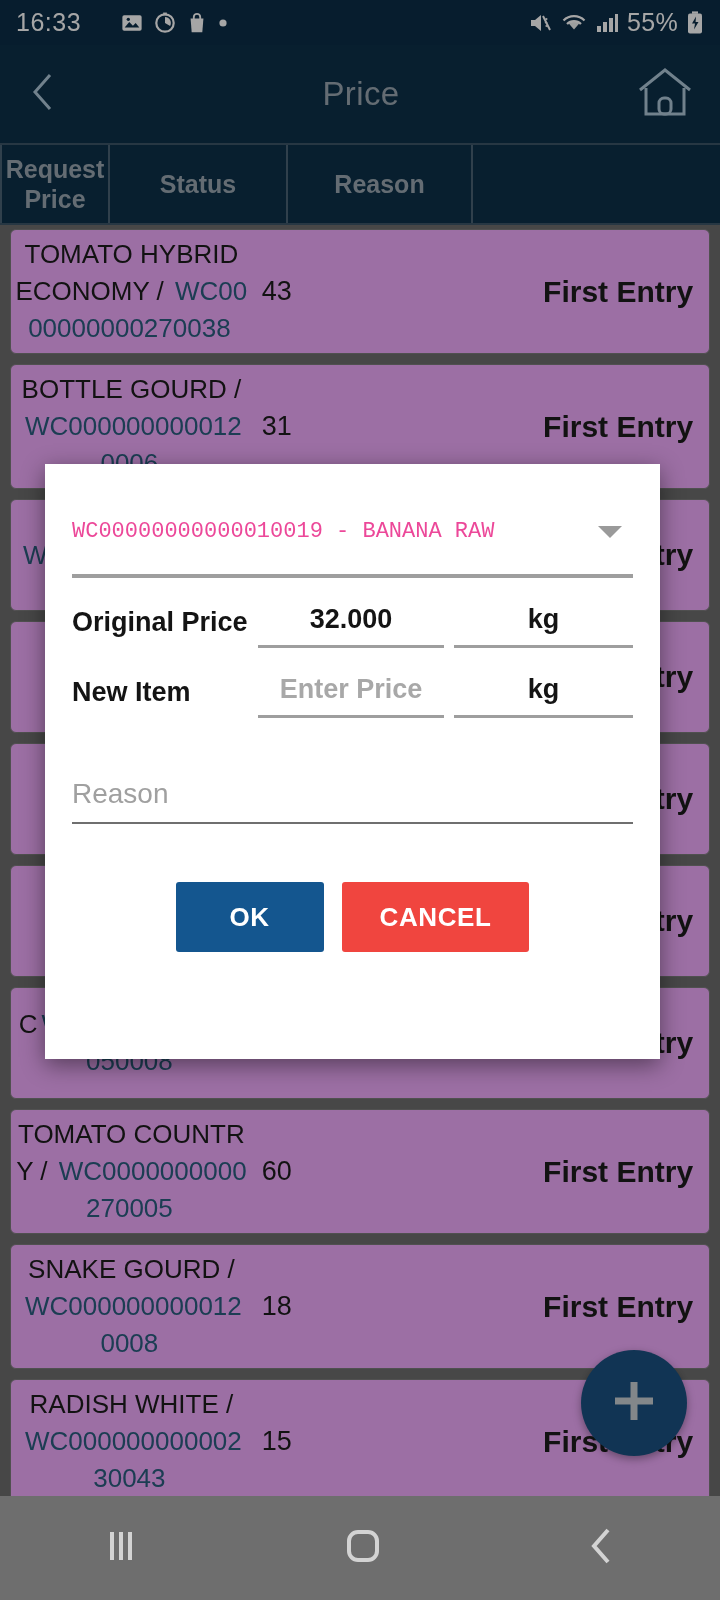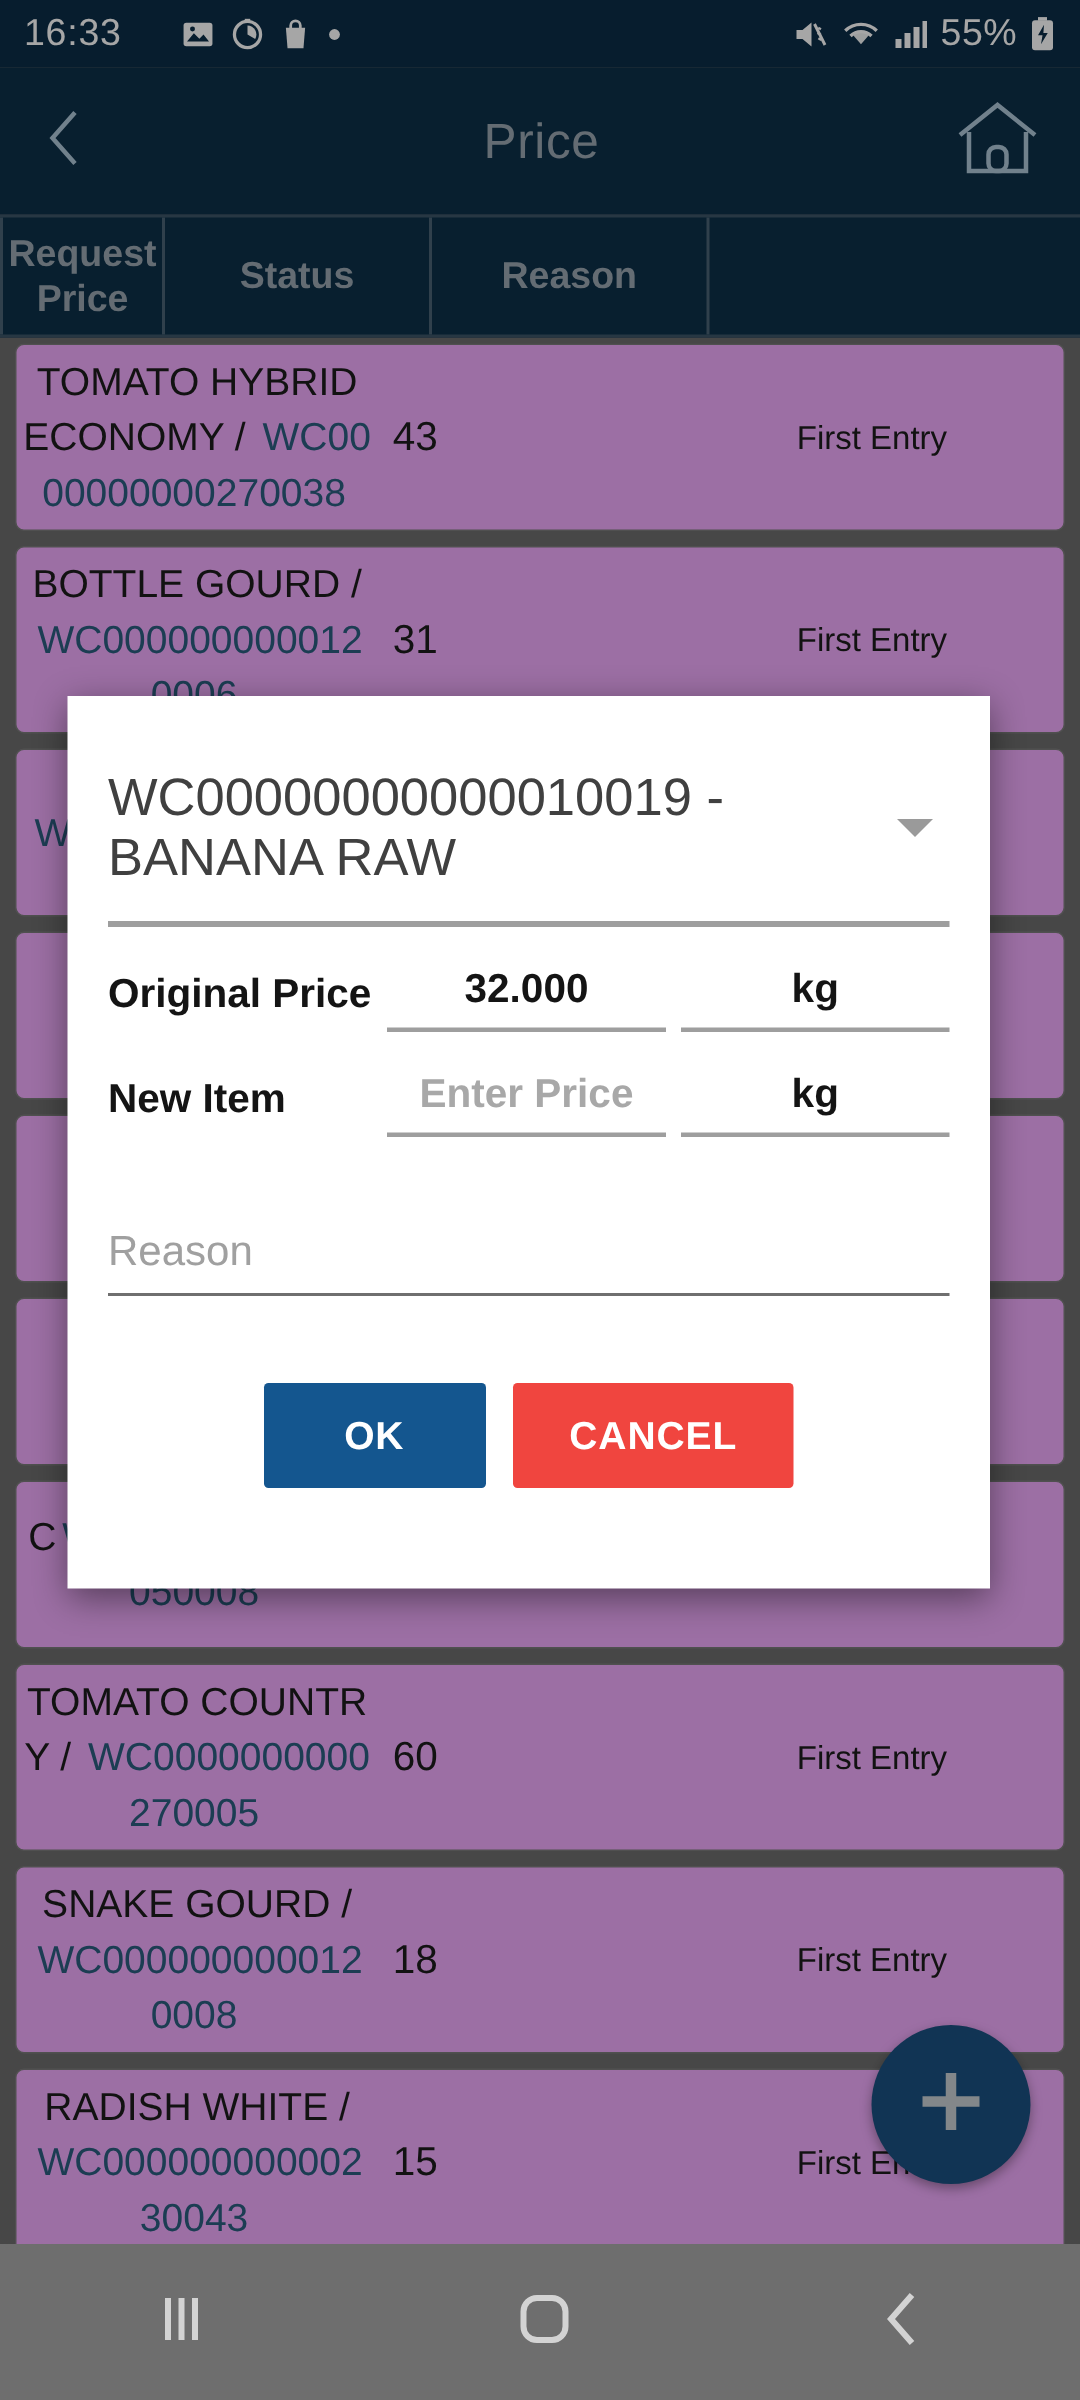--- a/index.html
+++ b/index.html
@@ -56,21 +56,21 @@
   .list { position: absolute; top: 229px; left: 0; width: 720px; bottom: 104px; overflow: hidden; }
   .row {
     display: flex; align-items: center; margin: 0 10px 10px 10px;
     border: 1px solid #7c7c7c; border-radius: 6px; min-height: 112px; background: #f0abfc;
   }
   .cell { padding: 6px 4px; font-size: 26px; color: #1d1d1d; }
   .cell.name { width: 245px; text-align: center; line-height: 37px; word-break: break-all; }
   .cell.code { color: #2b5f80; }
   .cell.price { width: 110px; text-align: left; padding-left: 10px; font-size: 27px; }
   .cell.status { width: 170px; }
-  .cell.reason { width: 185px; text-align: left; font-size: 22px; color: #1d1d1d; }
+  .cell.reason { width: 185px; text-align: center; font-size: 30px; color: #1d1d1d; font-weight: bold; }
 
   
   .fab {
     position: absolute; right: 33px; bottom: 144px; width: 106px; height: 106px;
     border-radius: 50%; background: #1b5181; display: flex;
     align-items: center; justify-content: center; box-shadow: 0 3px 8px rgba(0,0,0,.35);
   }
 
   
   .navbar {
@@ -80,21 +80,21 @@
   .navbar .nb { opacity: .88; }
 
   
   .scrim { position: absolute; inset: 0; background: rgba(0,0,0,0.35); }
   .dialog {
     position: absolute; left: 45px; top: 464px; width: 615px; height: 595px;
     background: #ffffff; box-shadow: 0 6px 22px rgba(0,0,0,.45);
     padding: 0 27px;
   }
   .dlg-title-row { display: flex; align-items: center; padding-top: 48px; }
-  .dlg-title { flex: 1; font-size: 35px; line-height: 40px; color: #404040; }
+  .dlg-title { flex: 1; font-size: 22px; line-height: 40px; color: #ec4899; font-family: Liberation Mono, monospace; }
   .dlg-caret { width: 46px; display: flex; justify-content: center; }
   .dlg-underline { height: 4px; background: #9e9e9e; margin-top: 22px; }
 
   .pricerow { display: flex; align-items: flex-end; margin-top: 26px; }
   .p-label { width: 186px; font-size: 27px; font-weight: bold; color: #141414; padding-bottom: 10px; }
   .p-value {
     width: 186px; text-align: center; font-size: 27px; font-weight: bold; color: #141414;
     border-bottom: 3px solid #9e9e9e; padding-bottom: 10px;
   }
   .p-value.ph { color: #a8a8a8; font-weight: bold; }

